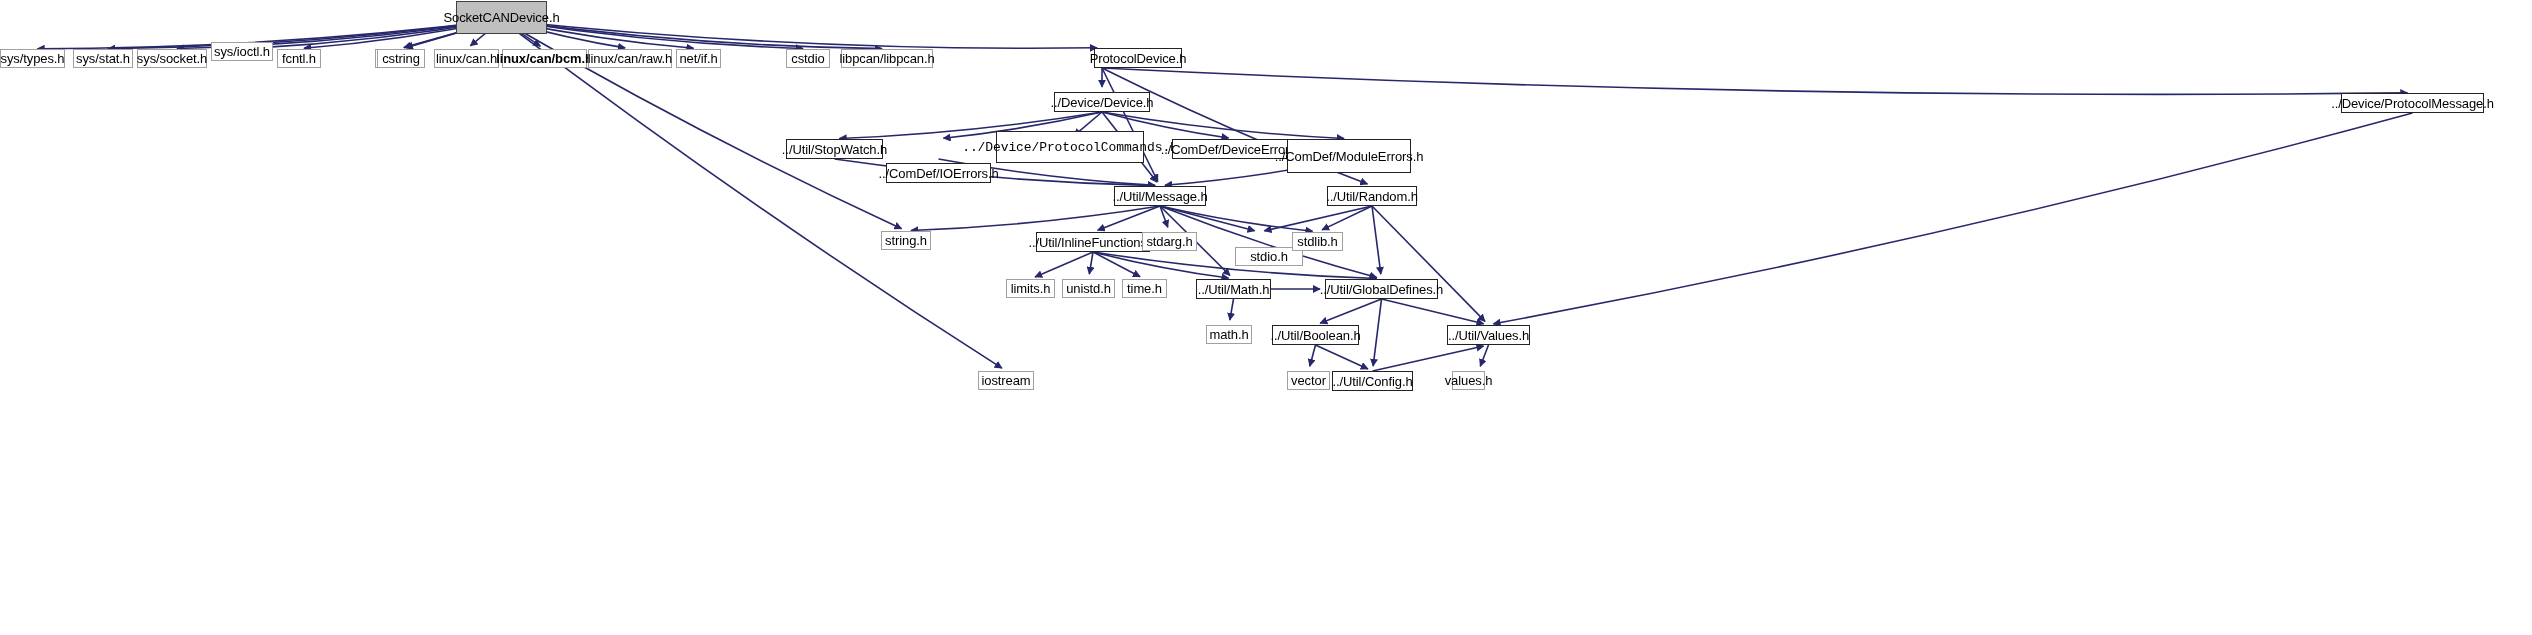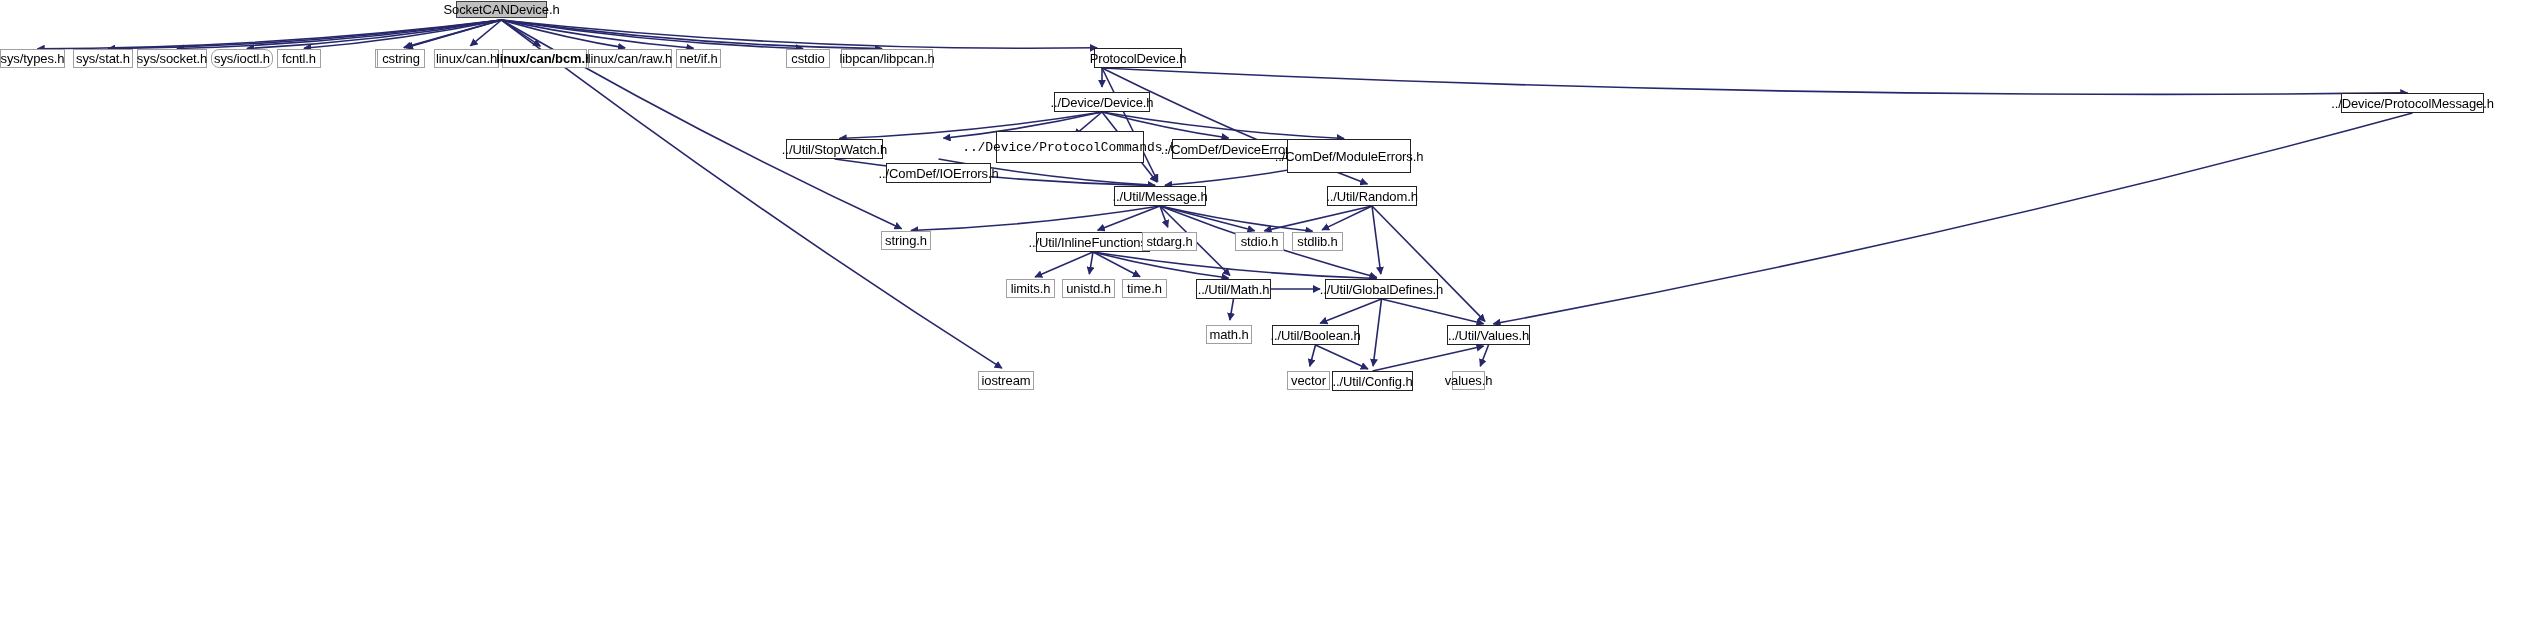--- a/index.html
+++ b/index.html
@@ -93,33 +93,33 @@
       <path d="M 1381.5 299 Q 1350.8260209820428 311.08368870404377 1320.1520419640854 323.16737740808753" fill="none" stroke="#27286b" stroke-width="1.6" marker-end="url(#arrow)"></path>
       <path d="M 1381.5 299 Q 1432.570690140852 311.4097004080576 1483.6413802817044 323.8194008161151" fill="none" stroke="#27286b" stroke-width="1.6" marker-end="url(#arrow)"></path>
       <path d="M 1381.5 299 Q 1377.3100868364731 332.51930530821585 1373.120173672946 366.03861061643164" fill="none" stroke="#27286b" stroke-width="1.6" marker-end="url(#arrow)"></path>
       <path d="M 1315.5 345 Q 1312.6499336836196 355.58596060369837 1309.7998673672394 366.1719212073967" fill="none" stroke="#27286b" stroke-width="1.6" marker-end="url(#arrow)"></path>
       <path d="M 1315.5 345 Q 1341.7254523792672 356.96248705019207 1367.9509047585345 368.9249741003842" fill="none" stroke="#27286b" stroke-width="1.6" marker-end="url(#arrow)"></path>
       <path d="M 1488.5 345 Q 1484.3974476982721 355.66663598449236 1480.2948953965442 366.3332719689847" fill="none" stroke="#27286b" stroke-width="1.6" marker-end="url(#arrow)"></path>
       <path d="M 1372.5 371 Q 1428.06052605746 358.5467786422935 1483.62105211492 346.0935572845869" fill="none" stroke="#27286b" stroke-width="1.6" marker-end="url(#arrow)"></path>
       <path d="M 2412.5 113 Q 1952.93668717018 238.44093324666866 1493.37337434036 323.8818664933373" fill="none" stroke="#27286b" stroke-width="1.6" marker-end="url(#arrow)"></path>
     </svg>
   <div id="nodes">
-      <div class="node root" style="left: 456px; top: 1px; width: 91px; height: 17px;">
+      <div class="node root" style="left: 456px; top: 1px; width: 91px; height: 33px;">
         <span class="nlabel">SocketCANDevice.h</span>
       </div>
       <div class="node plain" style="left: 0px; top: 49px; width: 65px; height: 19px;">
         <span class="nlabel">sys/types.h</span>
       </div>
       <div class="node plain" style="left: 73px; top: 49px; width: 60px; height: 19px;">
         <span class="nlabel">sys/stat.h</span>
       </div>
       <div class="node plain" style="left: 137px; top: 49px; width: 70px; height: 19px;">
         <span class="nlabel">sys/socket.h</span>
       </div>
-      <div class="node plain" style="left: 211px; top: 49px; width: 62px; height: 19px; border-radius: 8px;">
+      <div class="node plain" style="left: 211px; top: 42px; width: 62px; height: 19px;">
         <span class="nlabel">sys/ioctl.h</span>
       </div>
       <div class="node plain" style="left: 277px; top: 49px; width: 44px; height: 19px;">
         <span class="nlabel">fcntl.h</span>
       </div>
       <div class="node plain" style="left: 375px; top: 49px; width: 48px; height: 19px;">
         <span class="nlabel">cerrno</span>
       </div>
       <div class="node plain" style="left: 377px; top: 49px; width: 48px; height: 19px;">
         <span class="nlabel">cstring</span>
@@ -174,21 +174,21 @@
       </div>
       <div class="node plain" style="left: 881px; top: 231px; width: 50px; height: 19px;">
         <span class="nlabel">string.h</span>
       </div>
       <div class="node strong" style="left: 1036px; top: 232px; width: 114px; height: 20px;">
         <span class="nlabel">../Util/InlineFunctions.h</span>
       </div>
       <div class="node plain" style="left: 1142px; top: 232px; width: 55px; height: 19px;">
         <span class="nlabel">stdarg.h</span>
       </div>
-      <div class="node plain" style="left: 1235px; top: 232px; width: 49px; height: 19px;">
+      <div class="node plain" style="left: 1235px; top: 247px; width: 68px; height: 19px;">
         <span class="nlabel">stdio.h</span>
       </div>
       <div class="node plain" style="left: 1292px; top: 232px; width: 51px; height: 19px;">
         <span class="nlabel">stdlib.h</span>
       </div>
       <div class="node plain" style="left: 1006px; top: 279px; width: 49px; height: 19px;">
         <span class="nlabel">limits.h</span>
       </div>
       <div class="node plain" style="left: 1062px; top: 279px; width: 53px; height: 19px;">
         <span class="nlabel">unistd.h</span>

